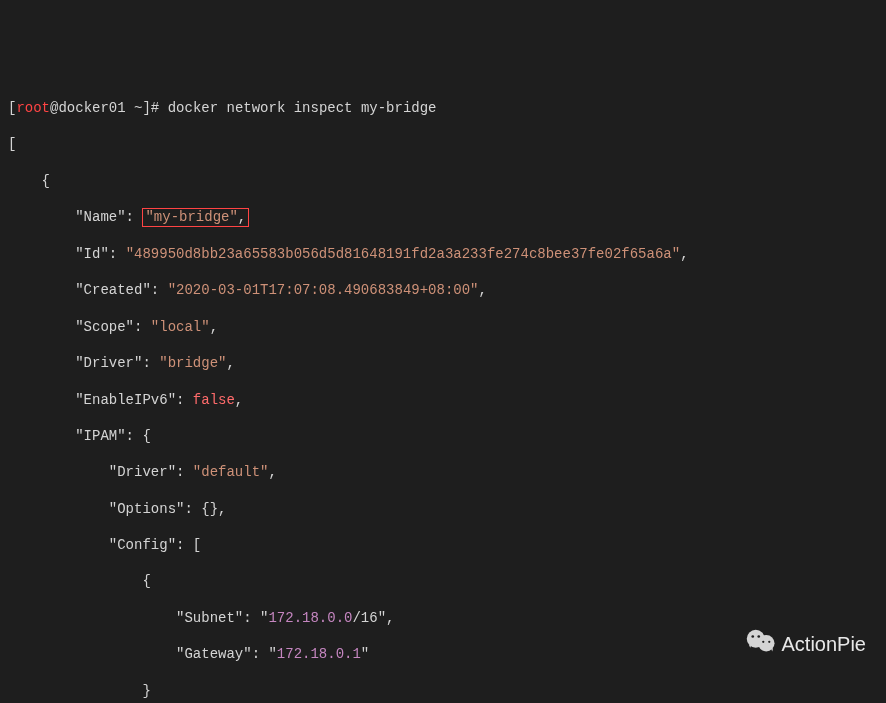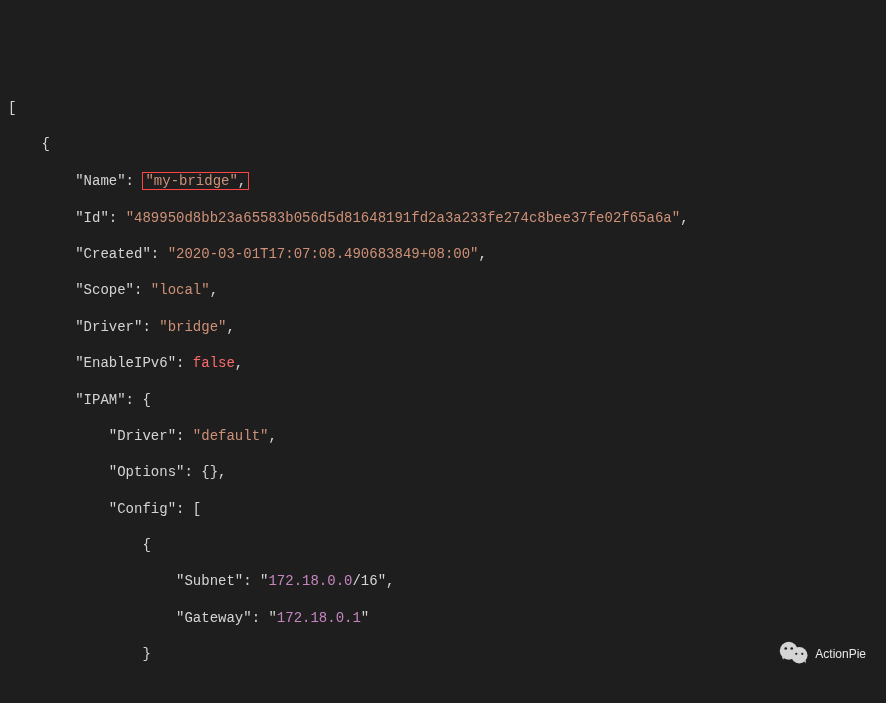--- a/index.html
+++ b/index.html
@@ -28,32 +28,33 @@
   }
   .watermark {
     position: absolute;
     right: 20px;
     bottom: 18px;
     display: flex;
     align-items: center;
     gap: 6px;
     color: #e8e8e8;
     font-family: Arial, sans-serif;
-    font-size: 12px;
+    font-size: 20px;
     font-weight: 500;
   }
   .watermark svg { width: 30px; height: 24px; opacity: 0.9; }
   .line { display: block; }
 </style>
 </head>
 <body>
 
 
 
 <div>
+<span class="line"><span>[</span><span class="prompt-root">root</span><span>@</span><span>docker01</span><span> ~</span><span>]# </span><span class="cmd">docker network inspect my-bridge</span></span>
 <span class="line">[</span>
 <span class="line">    {</span>
 <span class="line"><span>        "Name": </span><span class="hl"><span class="string">"my-bridge"</span><span>,</span></span></span>
 <span class="line"><span>        "Id": </span><span class="string">"489950d8bb23a65583b056d5d81648191fd2a3a233fe274c8bee37fe02f65a6a"</span><span>,</span></span>
 <span class="line"><span>        "Created": </span><span class="string">"2020-03-01T17:07:08.490683849+08:00"</span><span>,</span></span>
 <span class="line"><span>        "Scope": </span><span class="string">"local"</span><span>,</span></span>
 <span class="line"><span>        "Driver": </span><span class="string">"bridge"</span><span>,</span></span>
 <span class="line"><span>        "EnableIPv6": </span><span class="false">false</span><span>,</span></span>
 <span class="line">        "IPAM": {</span>
 <span class="line"><span>            "Driver": </span><span class="string">"default"</span><span>,</span></span>

